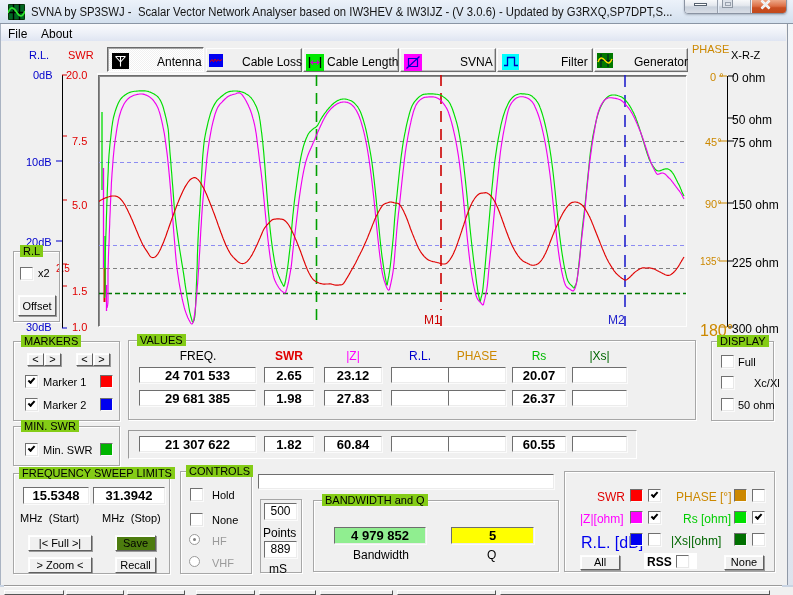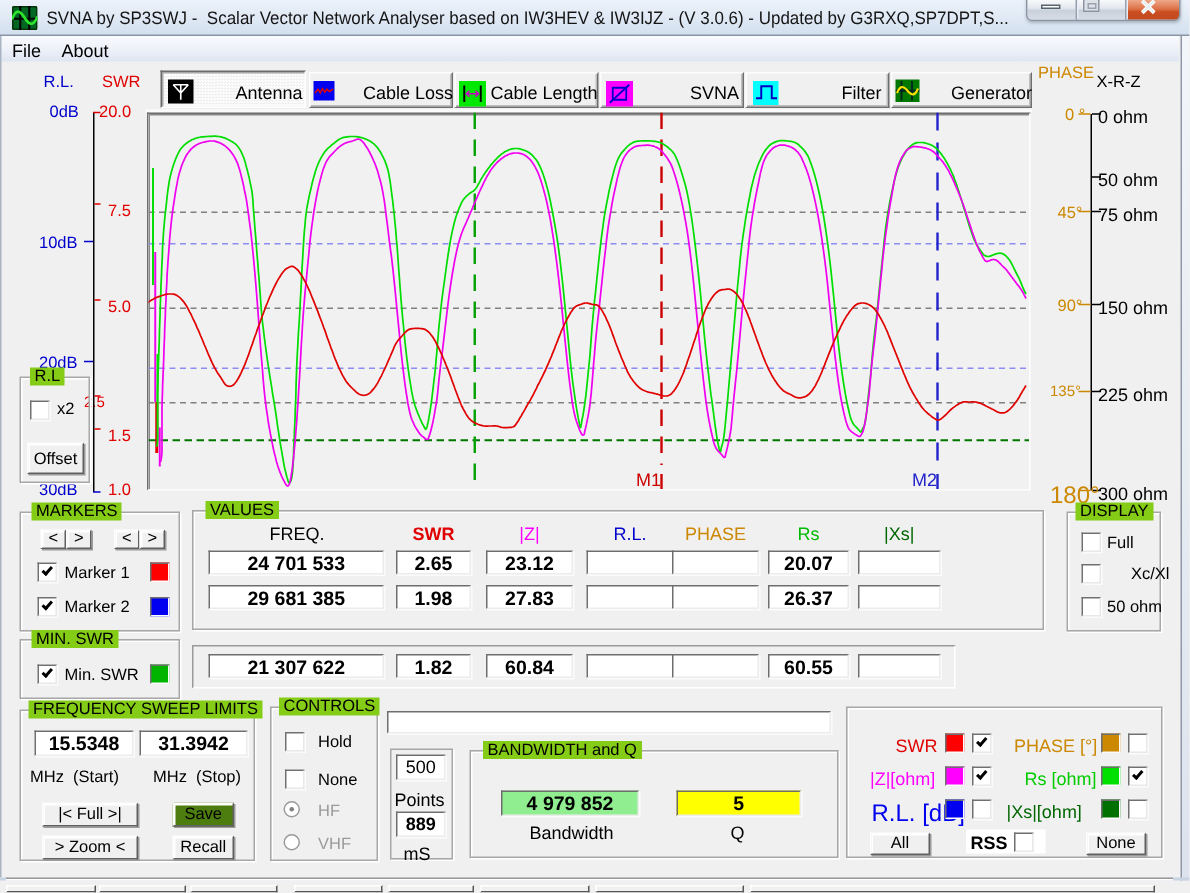--- a/index.html
+++ b/index.html
@@ -257,21 +257,21 @@
       <div class="abs" style="left:3px;top:3px;width:3px;height:3px;border-radius:50%;background:#808080"></div>
     </div>
  <div class="abs" style="left:31px;top:63px;color:#9a9a9a">HF</div>
  <div class="rad" style="left:8px;top:84px;width:11px;height:11px;border-color:#9a9a9a"></div>
  <div class="abs" style="left:31px;top:85px;color:#9a9a9a">VHF</div>
 </div>
 
 <div class="abs" style="left:260px;top:499px;width:42px;height:74px;border:1px solid #a7a7a7;box-shadow:1px 1px 0 #fff"></div>
 <div class="field" style="left:264px;top:503px;width:33px;height:17px;font-weight:normal;font-size:12px">500</div>
 <div class="abs" style="left:263px;top:526px;font-size:12px">Points</div>
-<div class="field" style="left:264px;top:541px;width:33px;height:17px;font-weight:bold;font-size:12px">889</div>
+<div class="field" style="left:264px;top:541px;width:33px;height:17px;font-weight:normal;font-size:12px">889</div>
 <div class="abs" style="left:269px;top:562px;font-size:12px">mS</div>
 
 <div class="field" style="left:258px;top:474px;width:296px;height:15px"></div>
 
 <div class="abs grp" style="left:313px;top:500px;width:246px;height:72px">
  <div class="glab" style="left:8px">BANDWIDTH and Q</div>
  <div class="field" style="left:20px;top:26px;width:92px;height:17px;background:#90ee90">4 979 852</div>
  <div class="abs" style="left:39px;top:47px;font-size:12px">Bandwidth</div>
  <div class="field" style="left:137px;top:26px;width:83px;height:17px;background:#ffff00">5</div>
  <div class="abs" style="left:173px;top:47px;font-size:12px">Q</div>

